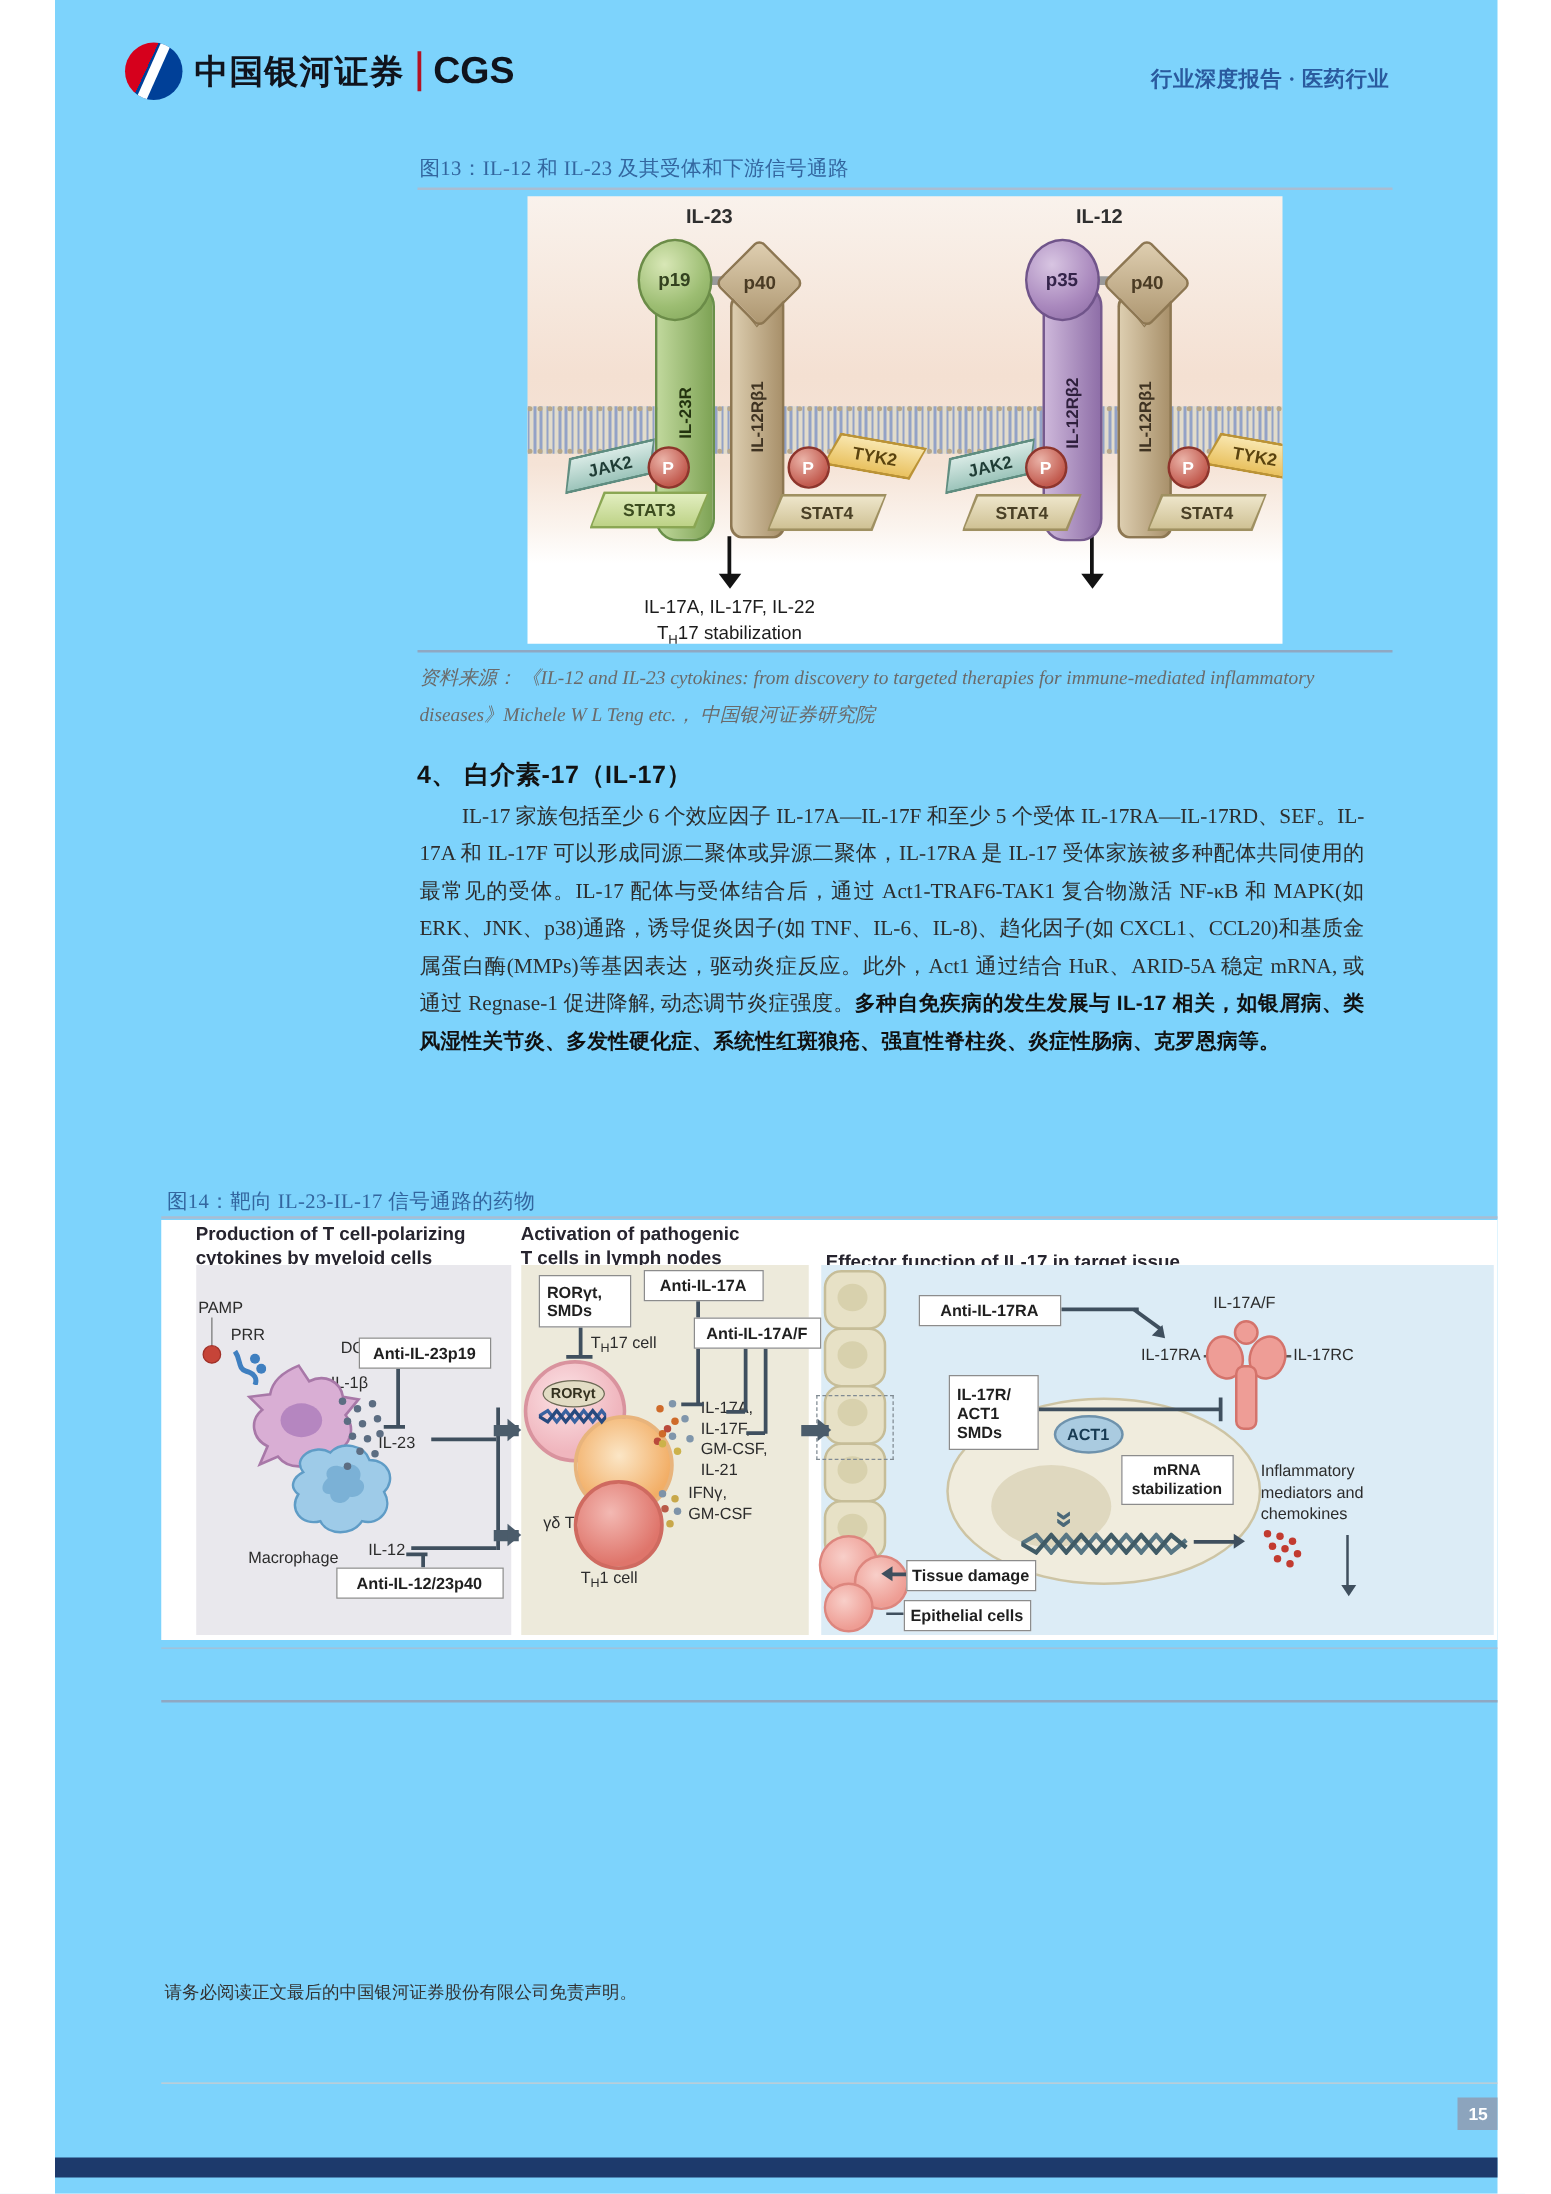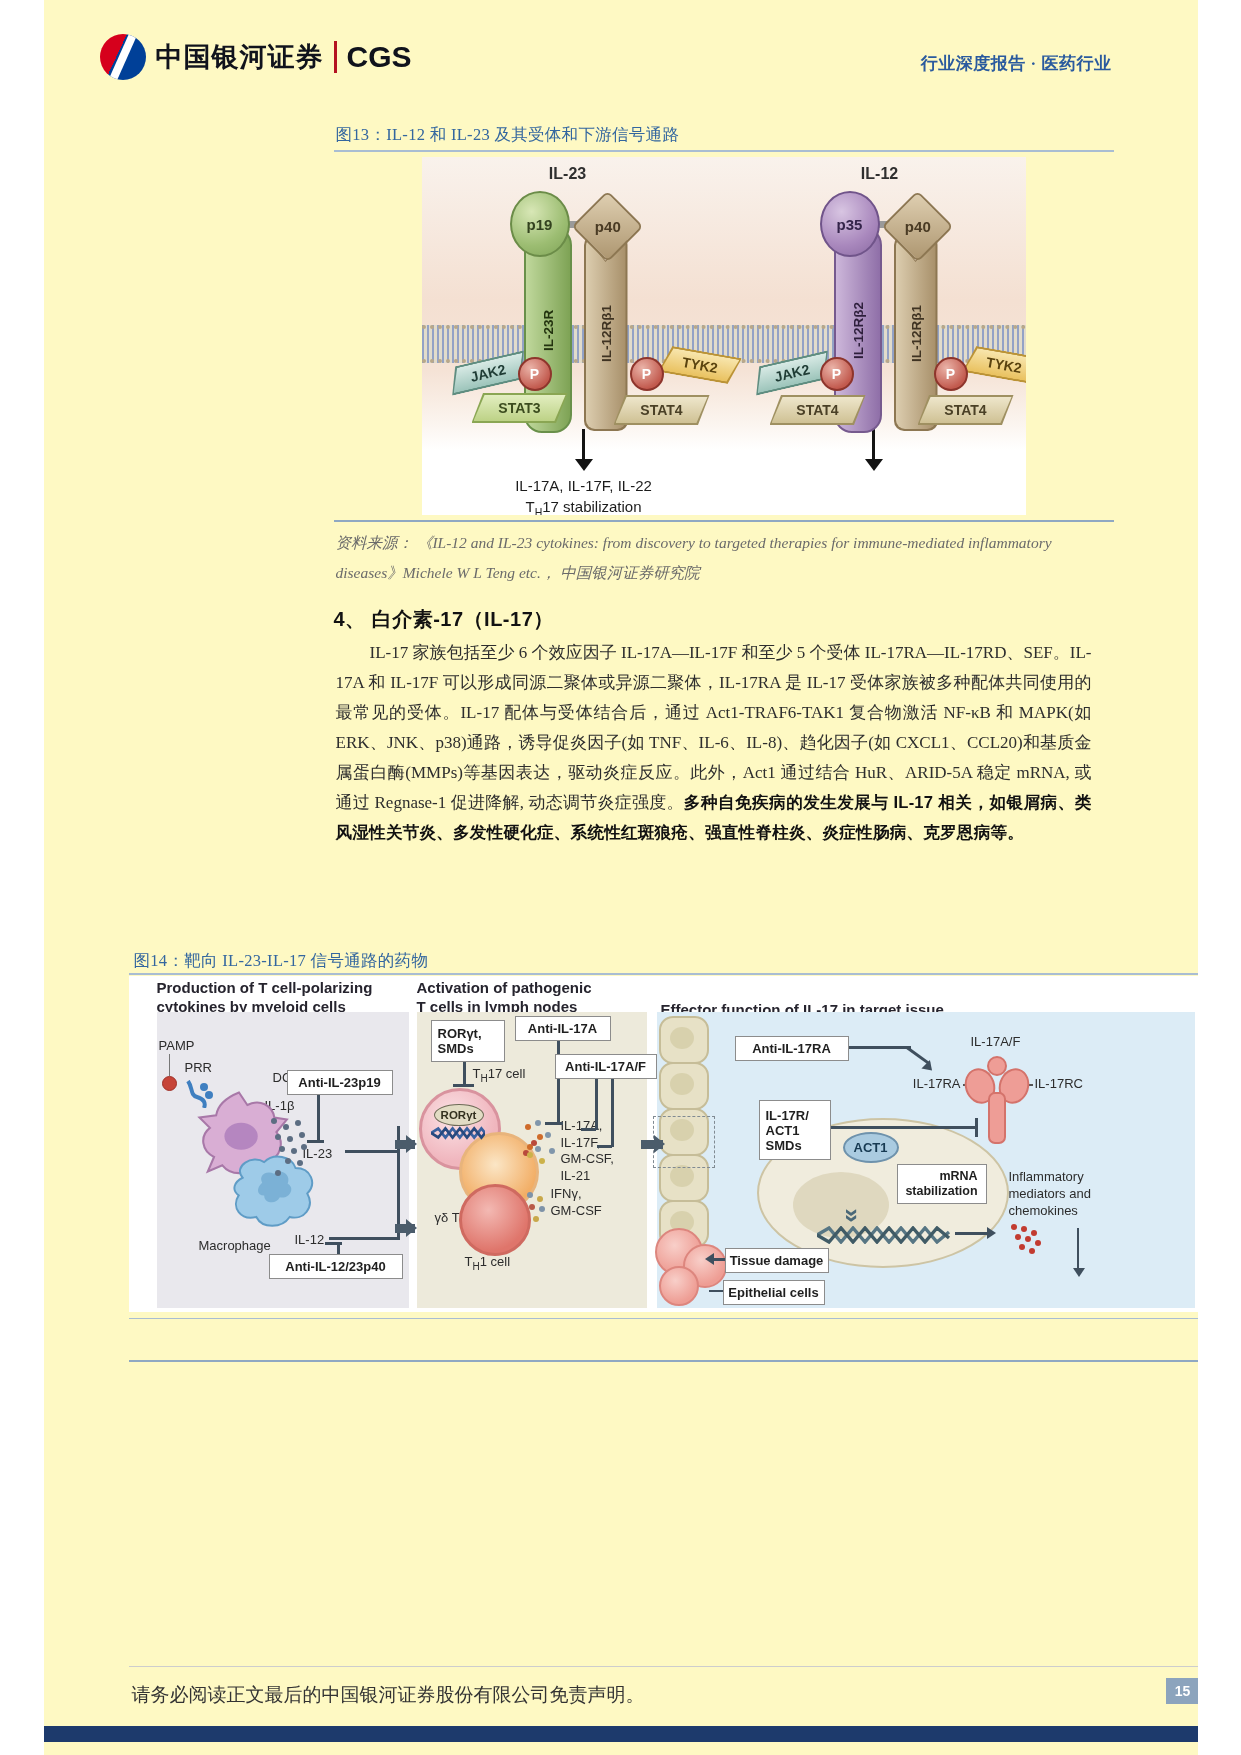--- a/index.html
+++ b/index.html
@@ -1,16 +1,16 @@
 <!DOCTYPE html>
 <html><head>
 <meta charset="utf-8">
 <style>
   html,body{margin:0;padding:0;background:#fff}
-  .page{position:relative;width:1154px;height:1755px;background:#fef9c3;overflow:hidden;
+  .page{position:relative;width:1154px;height:1755px;background:#7dd3fc;overflow:hidden;
         font-family:"Liberation Serif",serif;margin:0 auto}
   .abs{position:absolute}
 
   
   .logo-wrap{left:56px;top:34px;display:flex;align-items:center;gap:10px}
   .logo-mark{position:relative;width:46px;height:46px;border-radius:50%;
              background:linear-gradient(115deg,#d6001c 40%,#004098 40%);overflow:hidden}
   .logo-mark::after{content:'';position:absolute;left:42%;top:-12%;width:17%;height:126%;
              background:#fff;transform:rotate(24deg)}
   .logo-cn{font:700 27px "Liberation Sans",sans-serif;color:#10131c;letter-spacing:1px}
@@ -68,21 +68,21 @@
   .oc{width:224px;text-align:center;font:15px "Liberation Sans",sans-serif;color:#1c1c1c;line-height:21px}
   .oc sub{font-size:10.5px}
 
   
   .f14{left:85px;top:976px;width:1070px;height:336px;background:#fff}
   .phead{font:700 15px "Liberation Sans",sans-serif;color:#26242e;line-height:19px;white-space:pre-line}
   .panel{top:36px;height:296px}
   .lbl{font:13px "Liberation Sans",sans-serif;color:#2c2c2c}
   .pre{white-space:pre-line}
   .wbox{background:#fff;border:1.5px solid #8c8c8c;display:flex;align-items:center;justify-content:center;
-       font:600 13px "Liberation Sans",sans-serif;color:#1f1f1f;text-align:right;z-index:5}
+       font:600 13px "Liberation Sans",sans-serif;color:#1f1f1f;text-align:center;z-index:5}
   .wbox.left{justify-content:flex-start;padding-left:6px;text-align:left;line-height:15px}
   .ln{background:#3f4f5e;z-index:4}
   .flow{height:9px;background:#4b5c6b;z-index:4}
   .flow::after{content:'';position:absolute;right:-11px;top:-5px;border:9.5px solid transparent;border-left:11px solid #4b5c6b}
   .ah-left{width:0;height:0;border:6px solid transparent;border-right:9px solid #3f4f5e;z-index:4}
   .ah-right{width:0;height:0;border:6px solid transparent;border-left:9px solid #3f4f5e;z-index:4}
   .ah-dn{width:0;height:0;border:6px solid transparent;border-top:9px solid #3f4f5e;z-index:4}
   .cell{border-radius:50%;z-index:2}
   .th17{background:radial-gradient(circle at 40% 35%,#fbe3e6,#f0b6be 65%);border:3px solid #d9939e}
   .gd{background:radial-gradient(circle at 45% 40%,#fbe6c6,#f2ae66 70%);border:3px solid #e8b47c}
@@ -106,21 +106,21 @@
   #cyt-a{background:#cf6b2a;box-shadow:12px 10px #cf6b2a,2px 20px #cf6b2a}
   #cyt-b{background:#8096ab;box-shadow:10px 12px #8096ab,0 26px #8096ab,14px 28px #8096ab}
   #cyt-c{background:#b94a3c;box-shadow:-8px 10px #b94a3c}
   #cyt-d{background:#ccb24a;box-shadow:12px 6px #ccb24a}
   #ifng-dots{background:#7e93a8;box-shadow:10px 4px #c8a84a,2px 12px #b85a48,12px 14px #7e93a8,6px 24px #c8a84a}
   #red-dots{background:#c23b30;box-shadow:10px 2px #c23b30,20px 6px #c23b30,4px 10px #c23b30,14px 12px #c23b30,
       24px 16px #c23b30,8px 20px #c23b30,18px 24px #c23b30}
 
   
   .foot-line{left:85px;top:1666px;width:1070px;height:1px;background:#cdcdcd}
-  .disclaimer{left:88px;top:1682px;font-size:19px;color:#333}
+  .disclaimer{left:88px;top:1585px;font-size:14px;color:#333}
   .pagebox{left:1122px;top:1678px;width:34px;height:26px;background:#8ca4bd;color:#fff;
        display:flex;align-items:center;justify-content:center;font:600 14px "Liberation Sans",sans-serif}
   .navy-band{left:0;top:1726px;width:1241px;height:16px;background:#1d3a6c}
 </style>
 </head>
 <body>
 
 <div class="page">
 
   <div class="abs logo-wrap">

